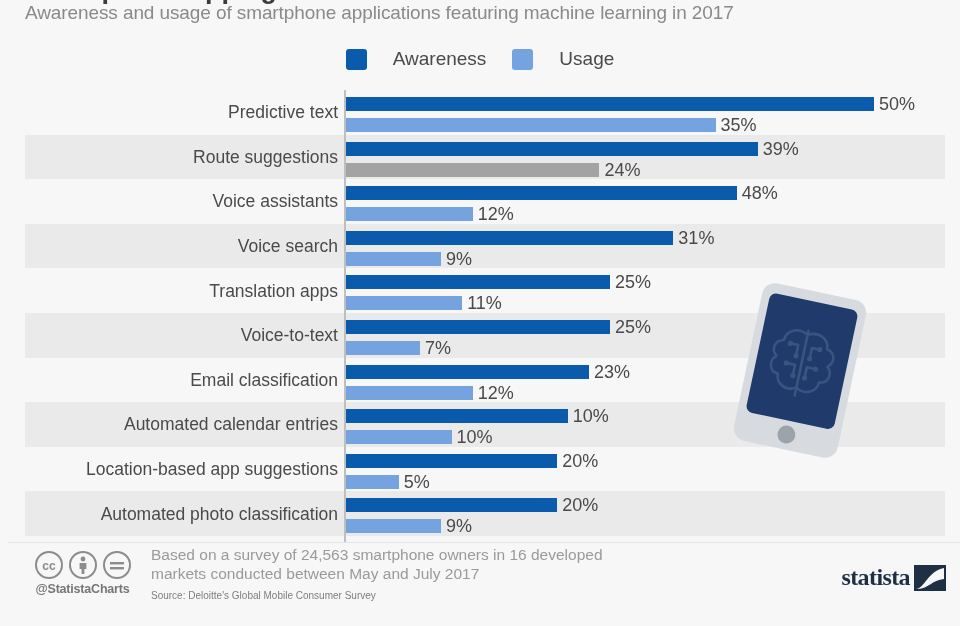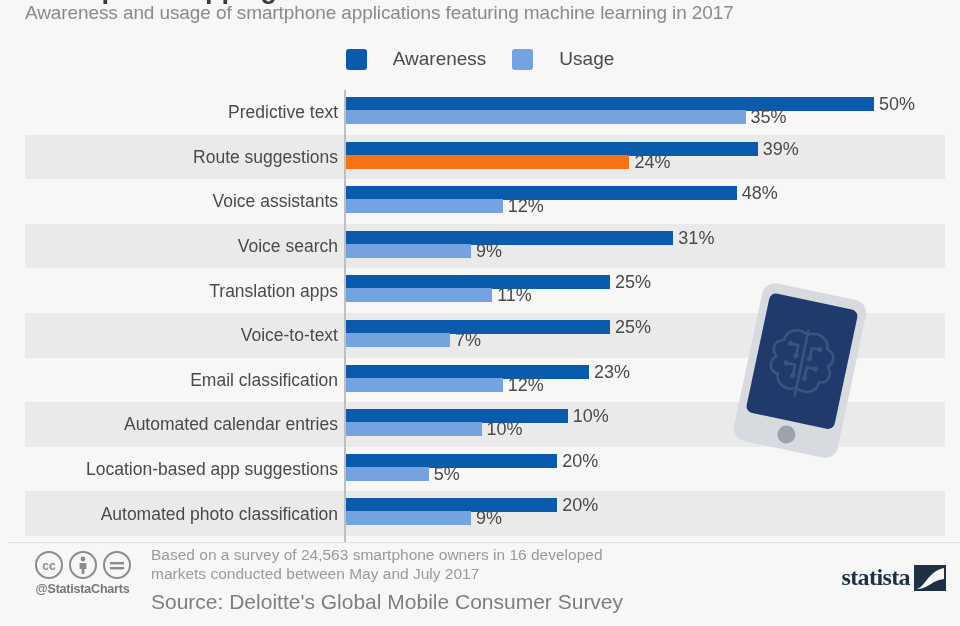--- a/index.html
+++ b/index.html
@@ -41,21 +41,21 @@
     position:absolute;right:calc(100% - 313px);top:50%;
     transform:translateY(-50%);
     font-size:17.5px;color:#4A4A4A;white-space:nowrap;
     text-align:right;
   }
   .bars{position:absolute;left:321px;top:0;height:100%;width:600px;}
   .bar{
     position:absolute;height:14px;left:0;
   }
   .bar.awareness{top:7px;background:#0A5BAB;}
-  .bar.usage{top:20px;background:#75A3DF;padding-left:30px;}
+  .bar.usage{top:28px;background:#75A3DF;}
   .bar-value{
     position:absolute;font-size:18px;color:#4A4A4A;white-space:nowrap;
     left:100%;margin-left:5px;top:50%;transform:translateY(-50%);
   }
 
   .axis-line{
     position:absolute;left:344px;top:90px;width:1.5px;height:452px;
     background:#BFBFBF;
   }
 
@@ -72,21 +72,21 @@
   }
   .cc-block{position:absolute;left:22px;top:8px;width:105px;text-align:center;}
   .cc-icons{display:flex;gap:4px;justify-content:center;}
   .cc-handle{
     font-size:12.5px;font-weight:bold;color:#777;margin-top:2px;letter-spacing:-0.2px;
   }
   .footer-text{position:absolute;left:143px;top:3px;width:600px;}
   .survey-note{
     font-size:15.5px;color:#9A9A9A;line-height:19px;white-space:pre-line;
   }
-  .source-note{font-size:21px;color:#7E7E7E;margin-top:7px;}
+  .source-note{font-size:10px;color:#7E7E7E;margin-top:7px;}
   .brand{
     position:absolute;right:22px;top:22px;display:flex;align-items:center;gap:4px;
   }
   .brand-word{
     font-size:24px;font-weight:bold;color:#1F3044;letter-spacing:-0.6px;
     font-family:"Liberation Serif", serif;
   }
 </style>
 </head>
 <body>
@@ -118,21 +118,21 @@
             <span class="bar-value">35%</span>
           </div>
         </div>
       </div>
       <div class="row alt" style="top: 44.6px;">
         <div class="cat-label">Route suggestions</div>
         <div class="bars">
           <div class="bar awareness" style="width: 411.84px; background: rgb(10, 91, 171);">
             <span class="bar-value">39%</span>
           </div>
-          <div class="bar usage" style="width: 253.44px; background: #f97316;">
+          <div class="bar usage" style="width: 253.44px; background: #a3a3a3;">
             <span class="bar-value">24%</span>
           </div>
         </div>
       </div>
       <div class="row" style="top: 89.2px;">
         <div class="cat-label">Voice assistants</div>
         <div class="bars">
           <div class="bar awareness" style="width: 390.72px; background: rgb(10, 91, 171);">
             <span class="bar-value">48%</span>
           </div>

